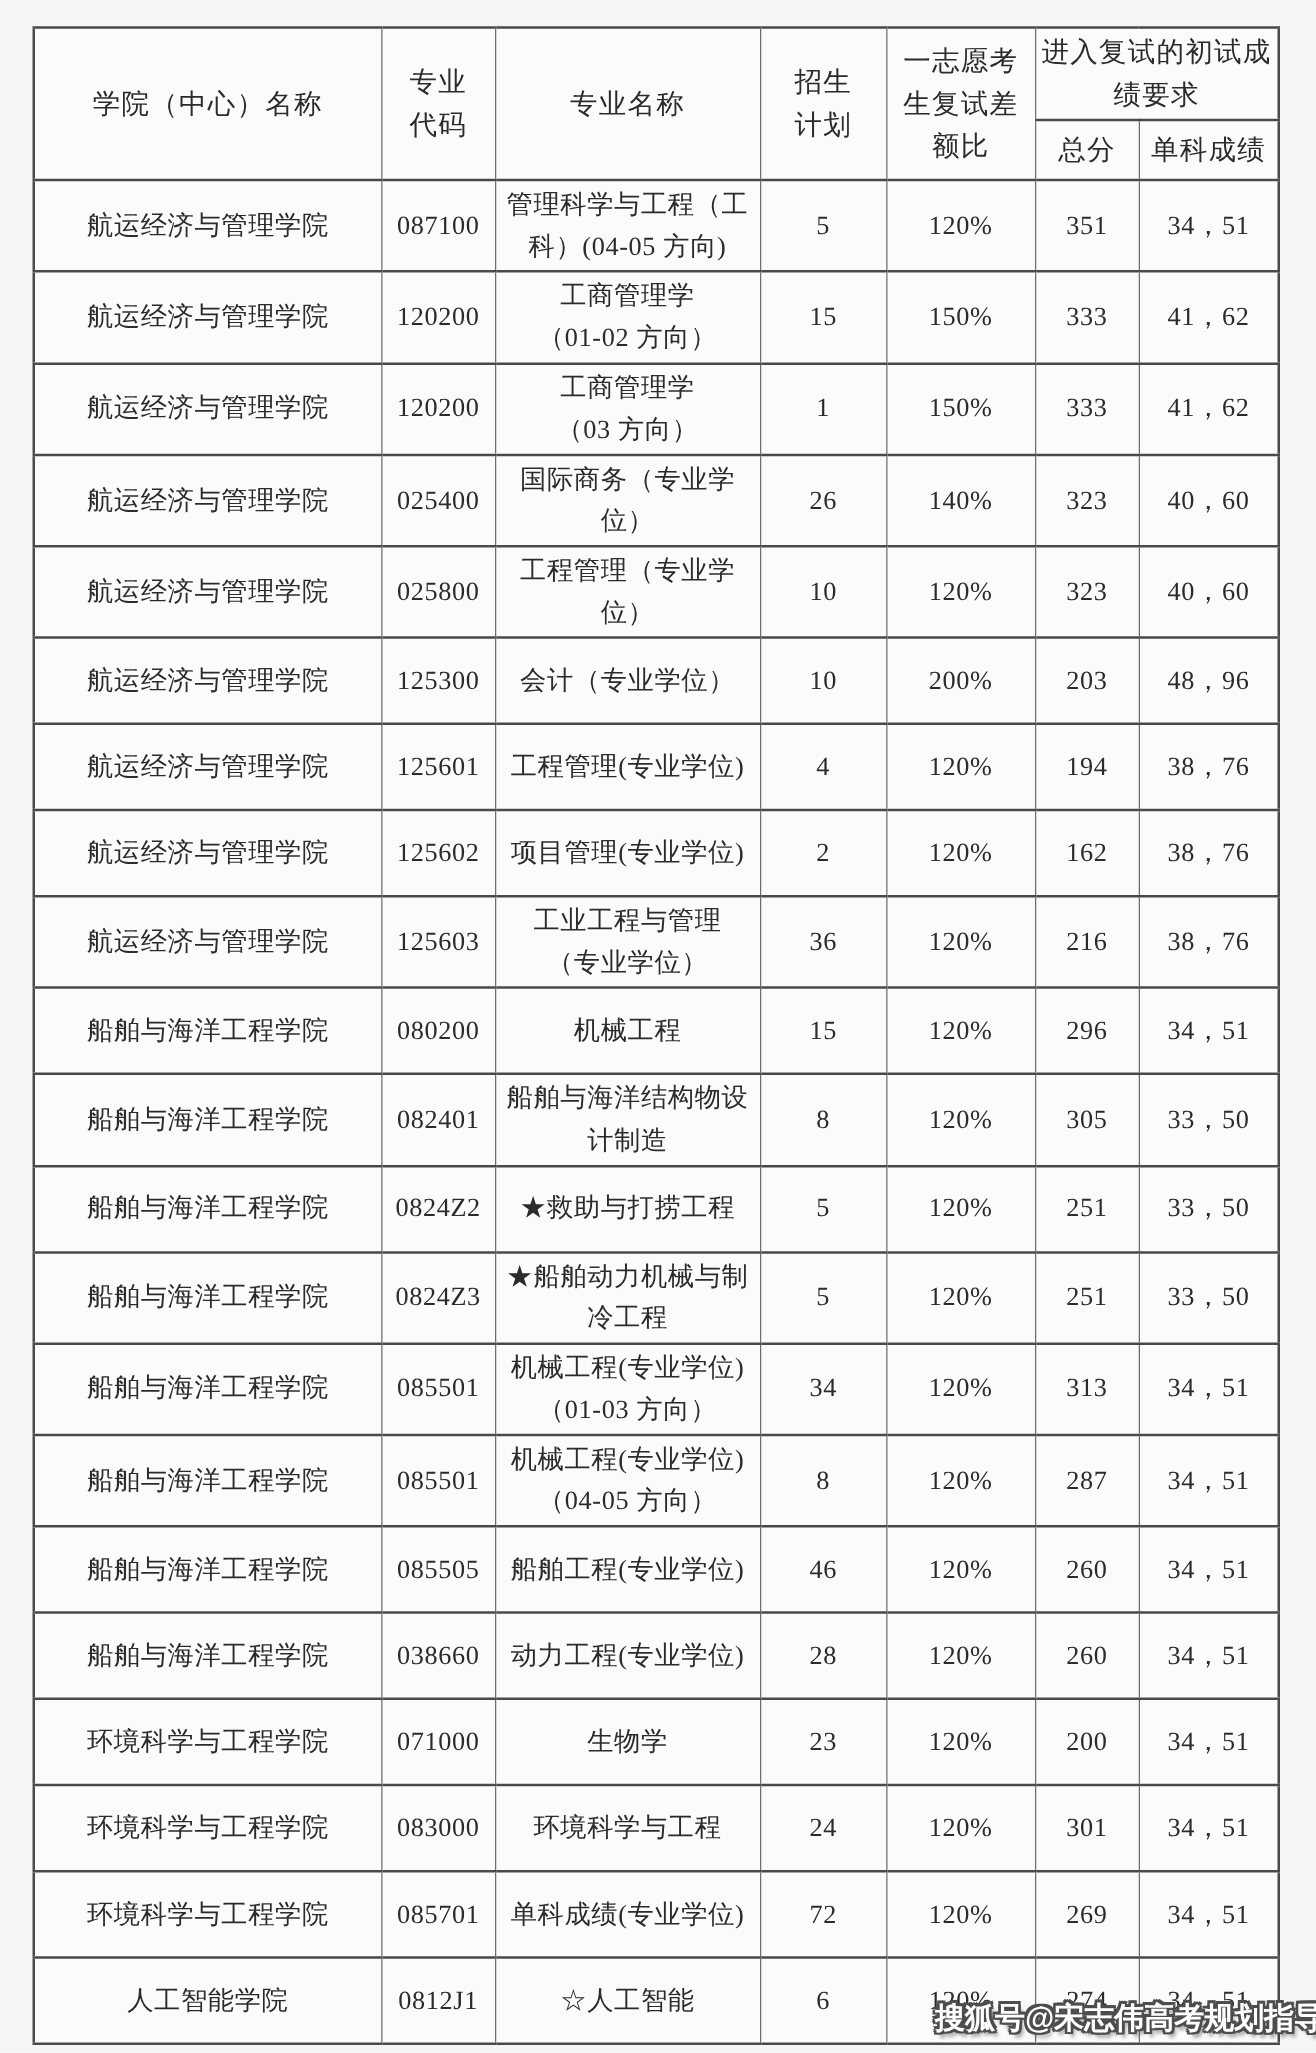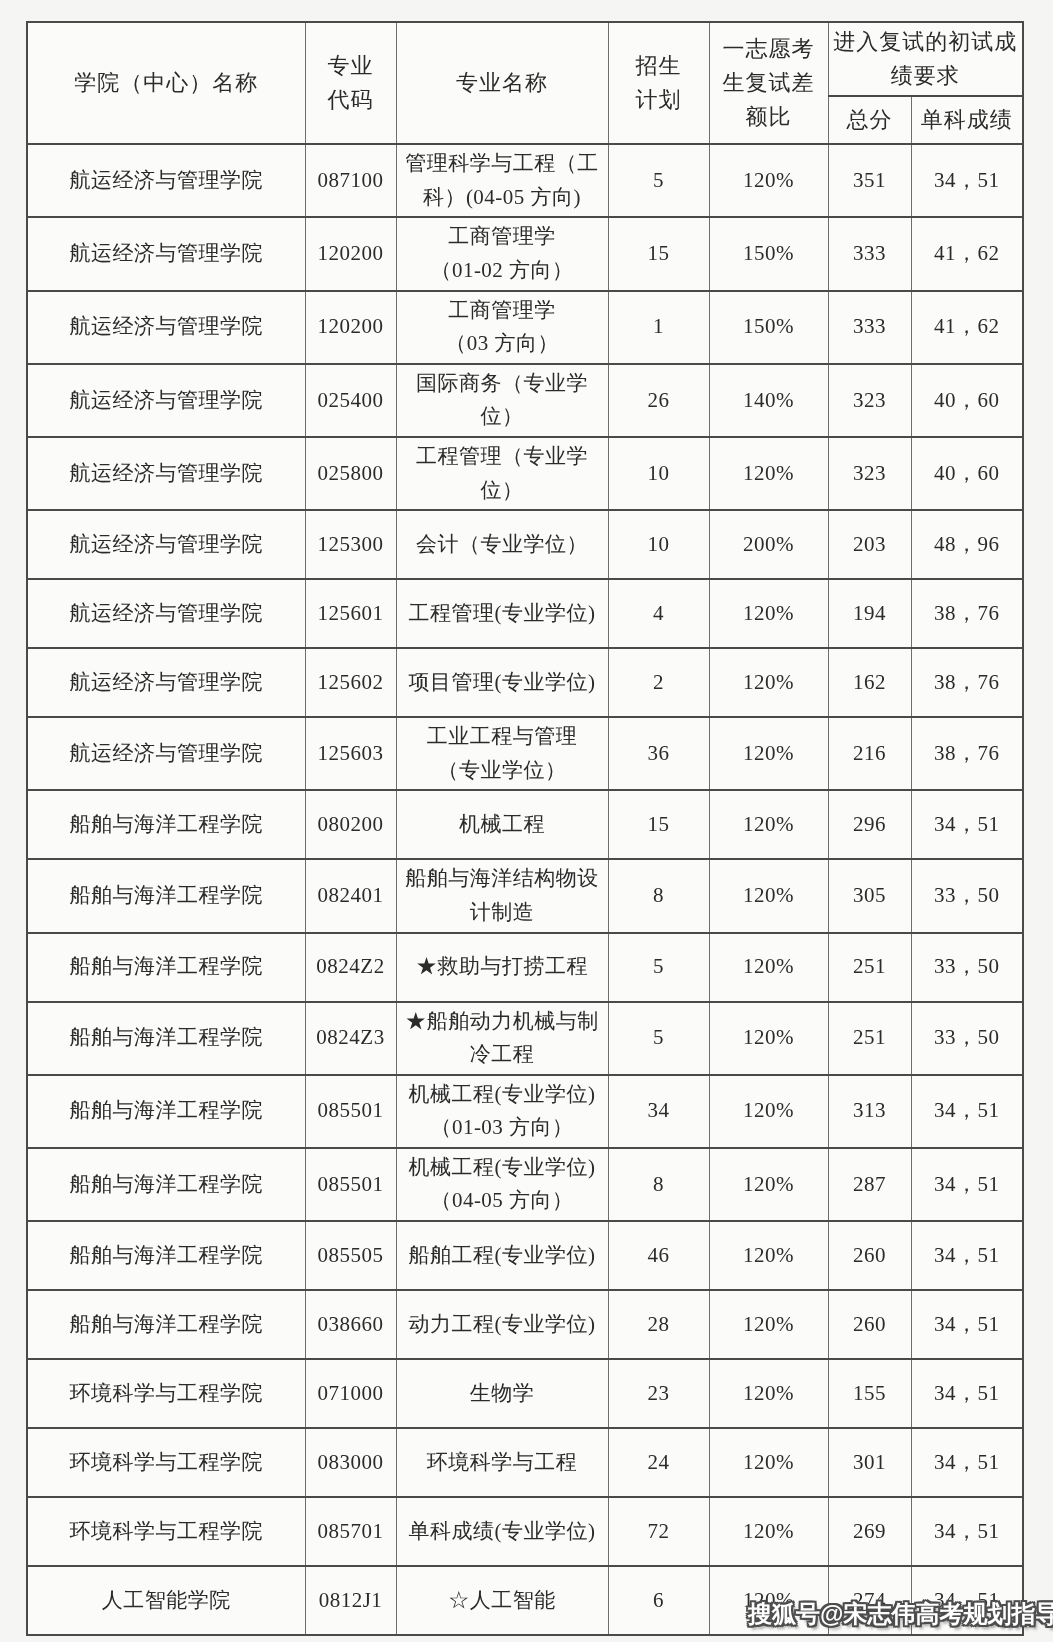--- a/index.html
+++ b/index.html
@@ -292,21 +292,21 @@
     <td>260</td>
     <td>34，51</td>
   </tr>
 
   <tr>
     <td>环境科学与工程学院</td>
     <td>071000</td>
     <td>生物学</td>
     <td>23</td>
     <td>120%</td>
-    <td>155</td>
+    <td>200</td>
     <td>34，51</td>
   </tr>
 
   <tr>
     <td>环境科学与工程学院</td>
     <td>083000</td>
     <td>环境科学与工程</td>
     <td>24</td>
     <td>120%</td>
     <td>301</td>

